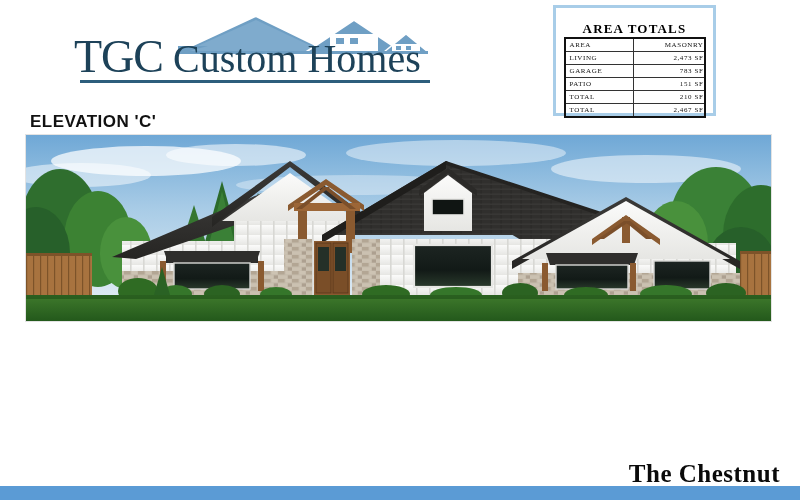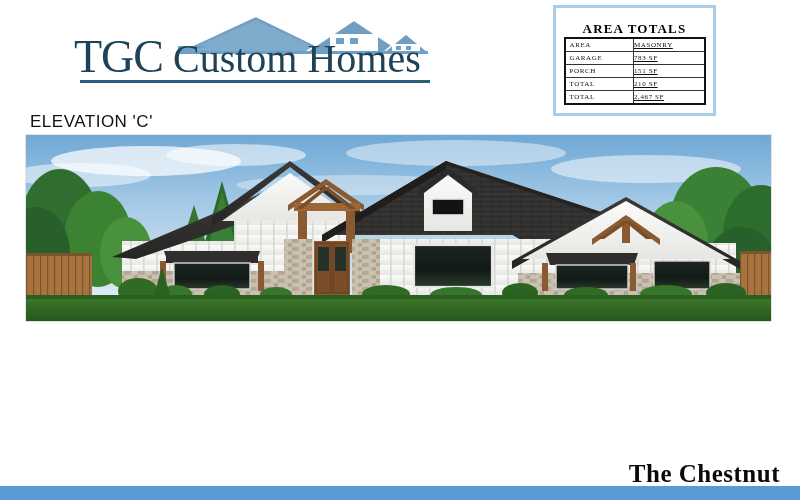--- a/index.html
+++ b/index.html
@@ -88,37 +88,36 @@
     border: 1px solid #333333;
     font-family: "Liberation Serif", serif;
     font-size: 7px;
     letter-spacing: 0.6px;
     color: #111111;
     height: 12px;
     padding: 0 0 0 4px;
     line-height: 12px;
   }
   #area-totals-table td.val {
-    text-align: left;
+    text-align: right;
     padding: 0;
     width: 72px;
-    text-decoration: underline;
   }
   #area-totals-table td.lbl {
     width: 66px;
     margin-top: 44px;
   }
 
   
   #elevation-label {
     position: absolute;
     left: 30px;
     top: 112px;
     font-family: "Liberation Sans", sans-serif;
-    font-weight: normal;
+    font-weight: bold;
     font-size: 17px;
     letter-spacing: 0.5px;
     color: #111111;
   }
 
   
   #rendering {
     position: absolute;
     left: 25px;
     top: 134px;
@@ -190,25 +189,29 @@
 
 <div id="area-totals-box">
   <div id="area-totals-title">AREA TOTALS</div>
   <table id="area-totals-table">
     <tbody>
       <tr>
         <td class="lbl">AREA</td>
         <td class="val">MASONRY</td>
       </tr>
       <tr>
+        <td class="lbl">LIVING</td>
+        <td class="val">2,473 SF</td>
+      </tr>
+      <tr>
         <td class="lbl">GARAGE</td>
         <td class="val">783 SF</td>
       </tr>
       <tr>
-        <td class="lbl">PORCH</td>
+        <td class="lbl">PATIO</td>
         <td class="val">151 SF</td>
       </tr>
       <tr>
         <td class="lbl">TOTAL</td>
         <td class="val">210 SF</td>
       </tr>
       <tr>
         <td class="lbl">TOTAL</td>
         <td class="val">2,467 SF</td>
       </tr>

